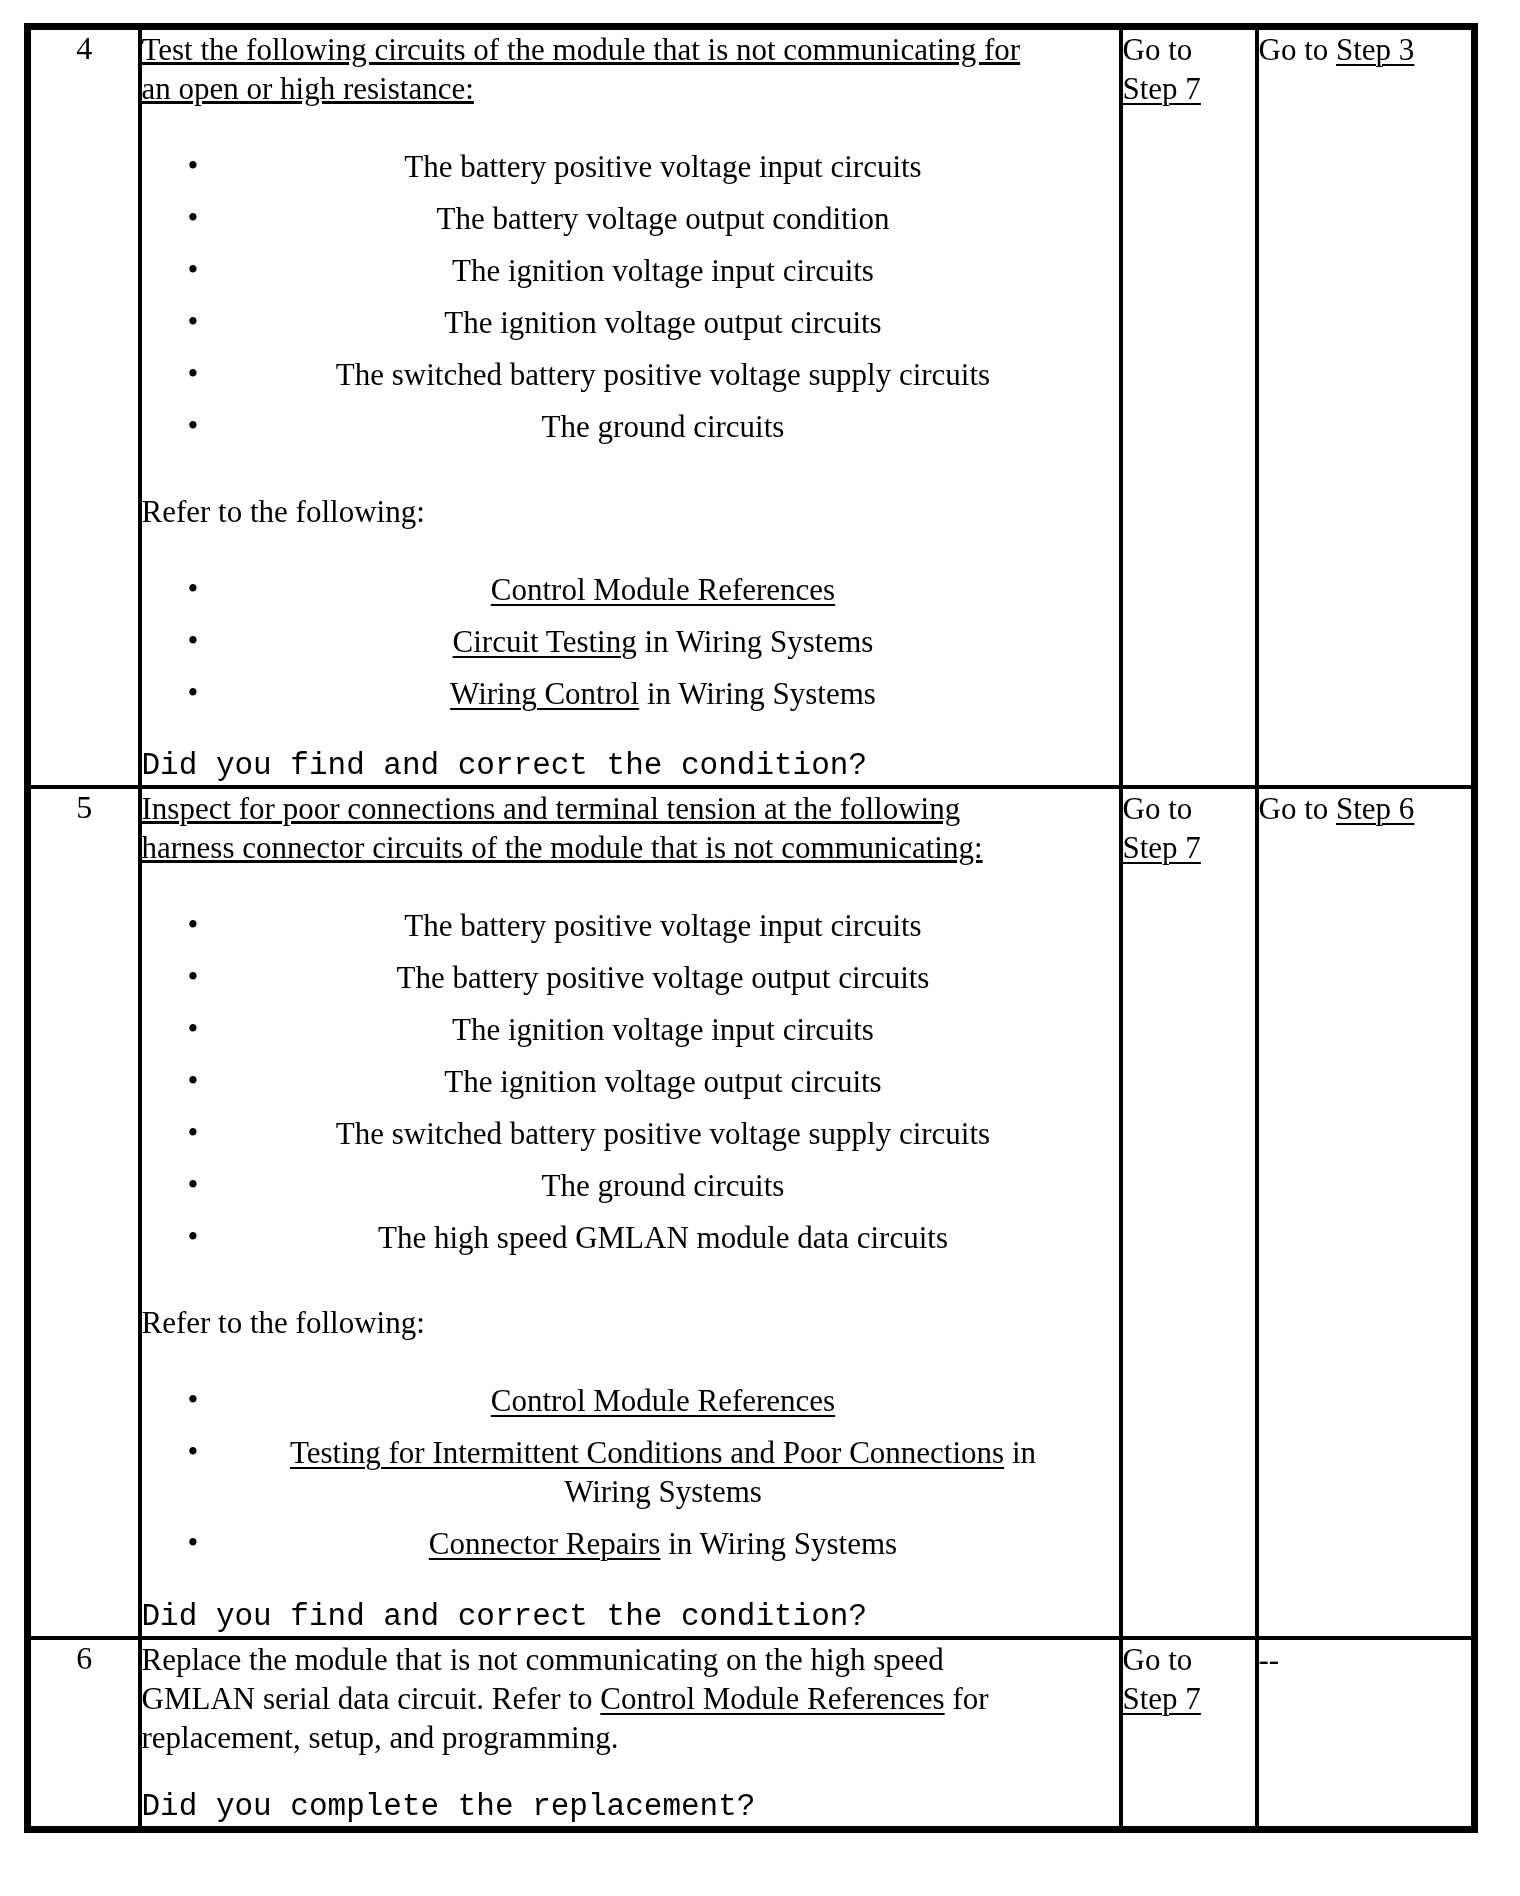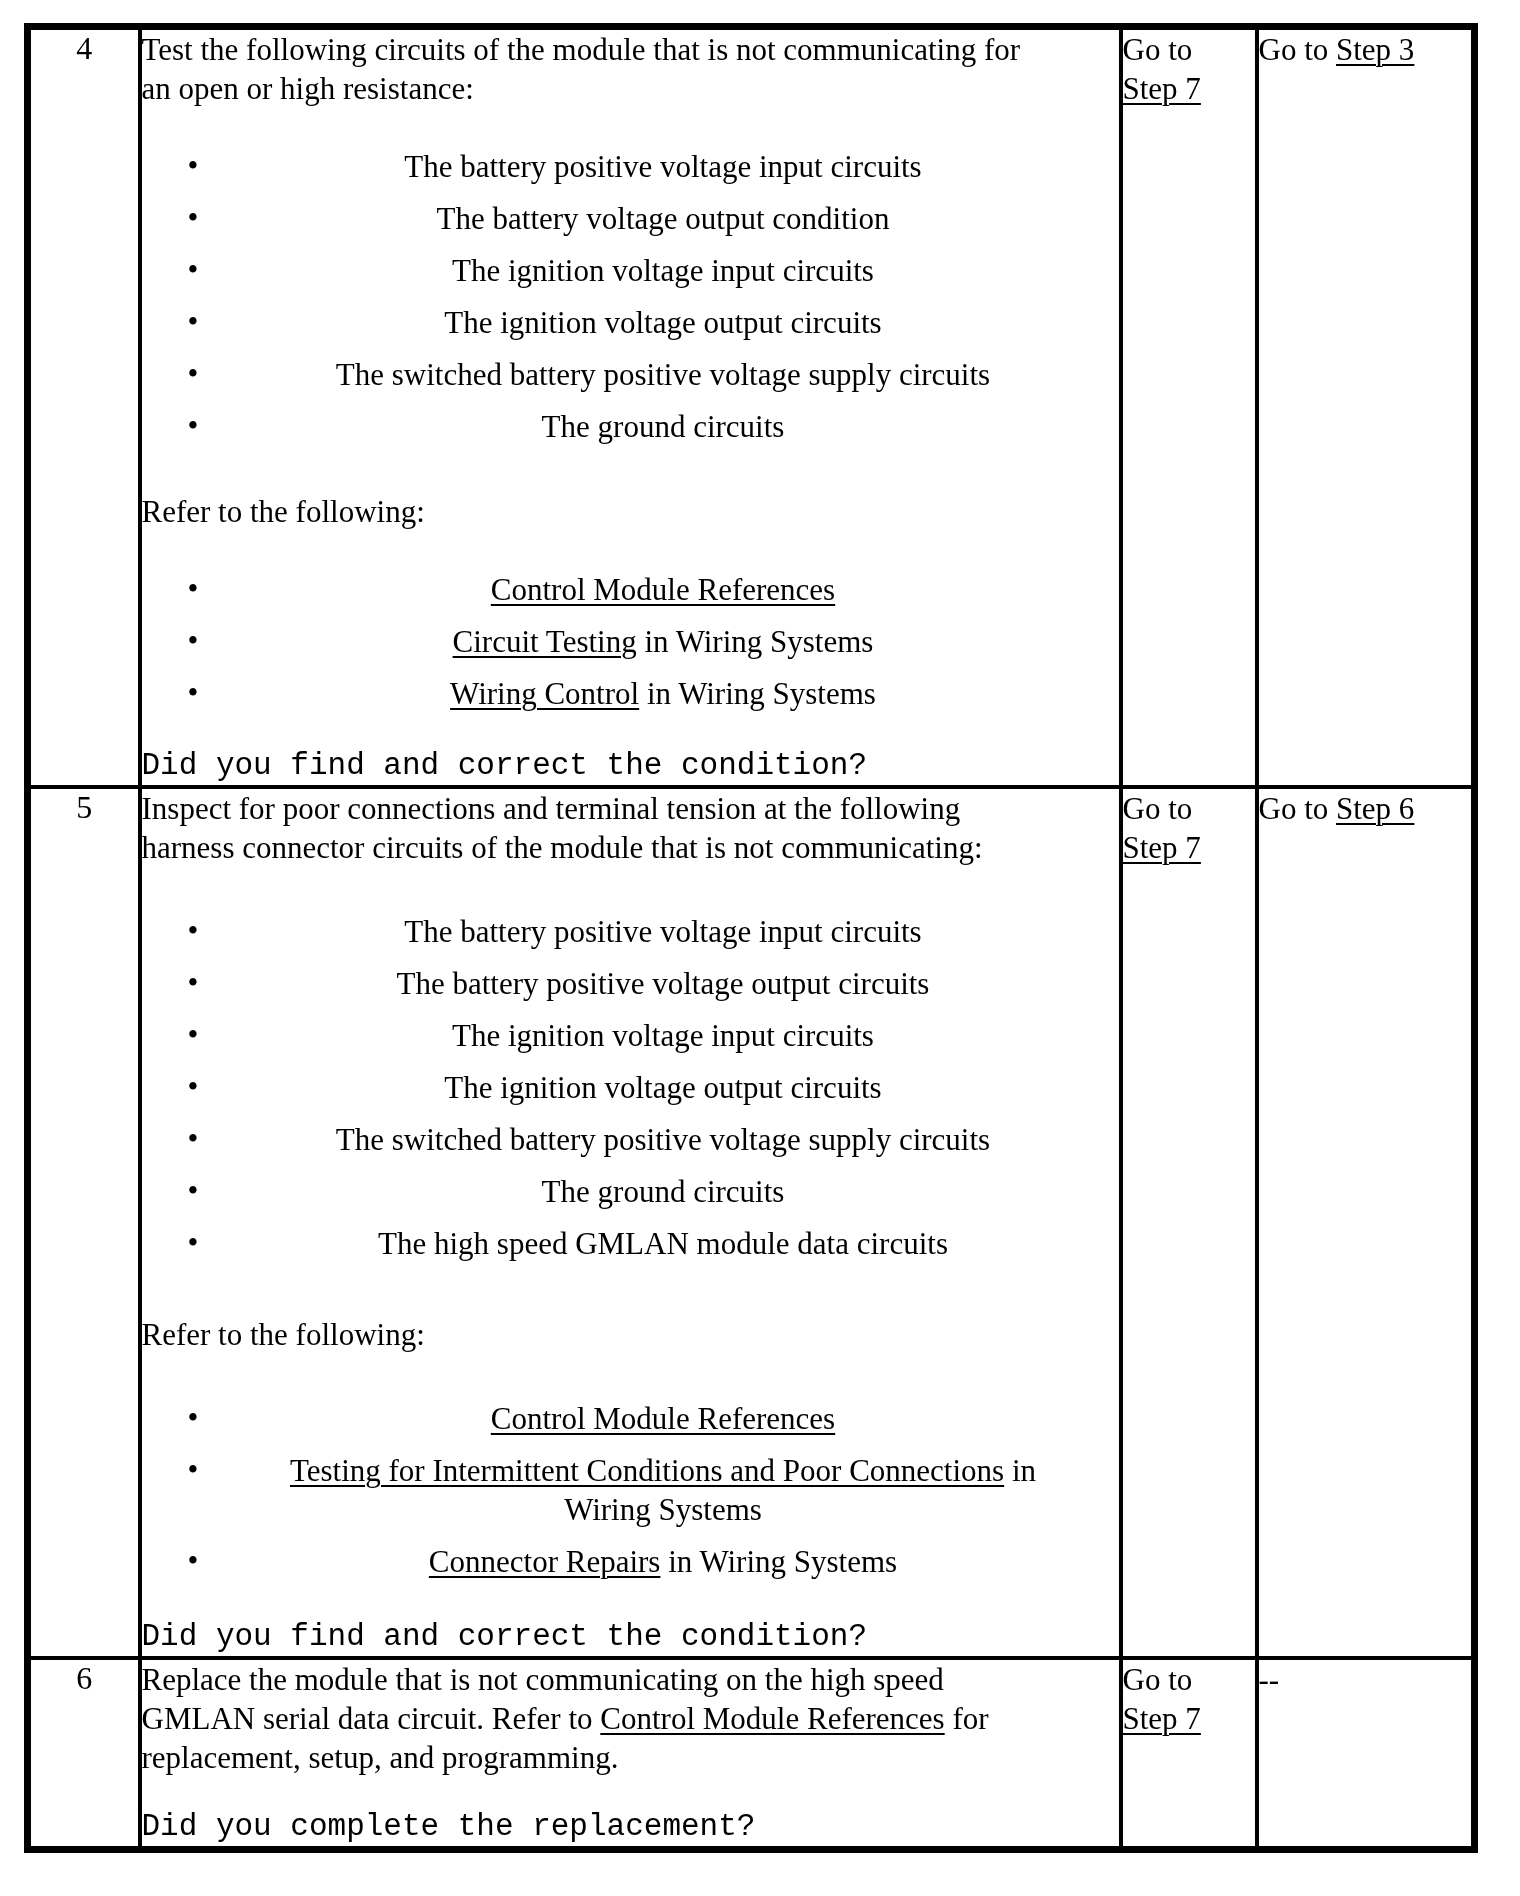--- a/index.html
+++ b/index.html
@@ -34,23 +34,23 @@
     font-size: 32px;
   }
   td.action-cell { padding: 6px 8px 3px 8px; }
   .cellflex {
     display: flex;
     flex-direction: column;
     font-size: 31px;
     line-height: 39px;
   }
   .minh4 { min-height: 755px; }
-  .minh5 { min-height: 847px; gap: 6px; }
+  .minh5 { min-height: 847px; }
   .minh6 { min-height: 185px; }
-  .prelines { white-space: pre-line; }
+  .prelines { white-space: pre-line; text-decoration: underline; }
   ul.blist {
     list-style: none;
     margin: 26px 0 0 0;
     padding: 0 0 0 44px;
     text-align: center;
   }
   ul.blist li {
     position: relative;
     padding-left: 22px;
     margin: 13px 0 0 0;

